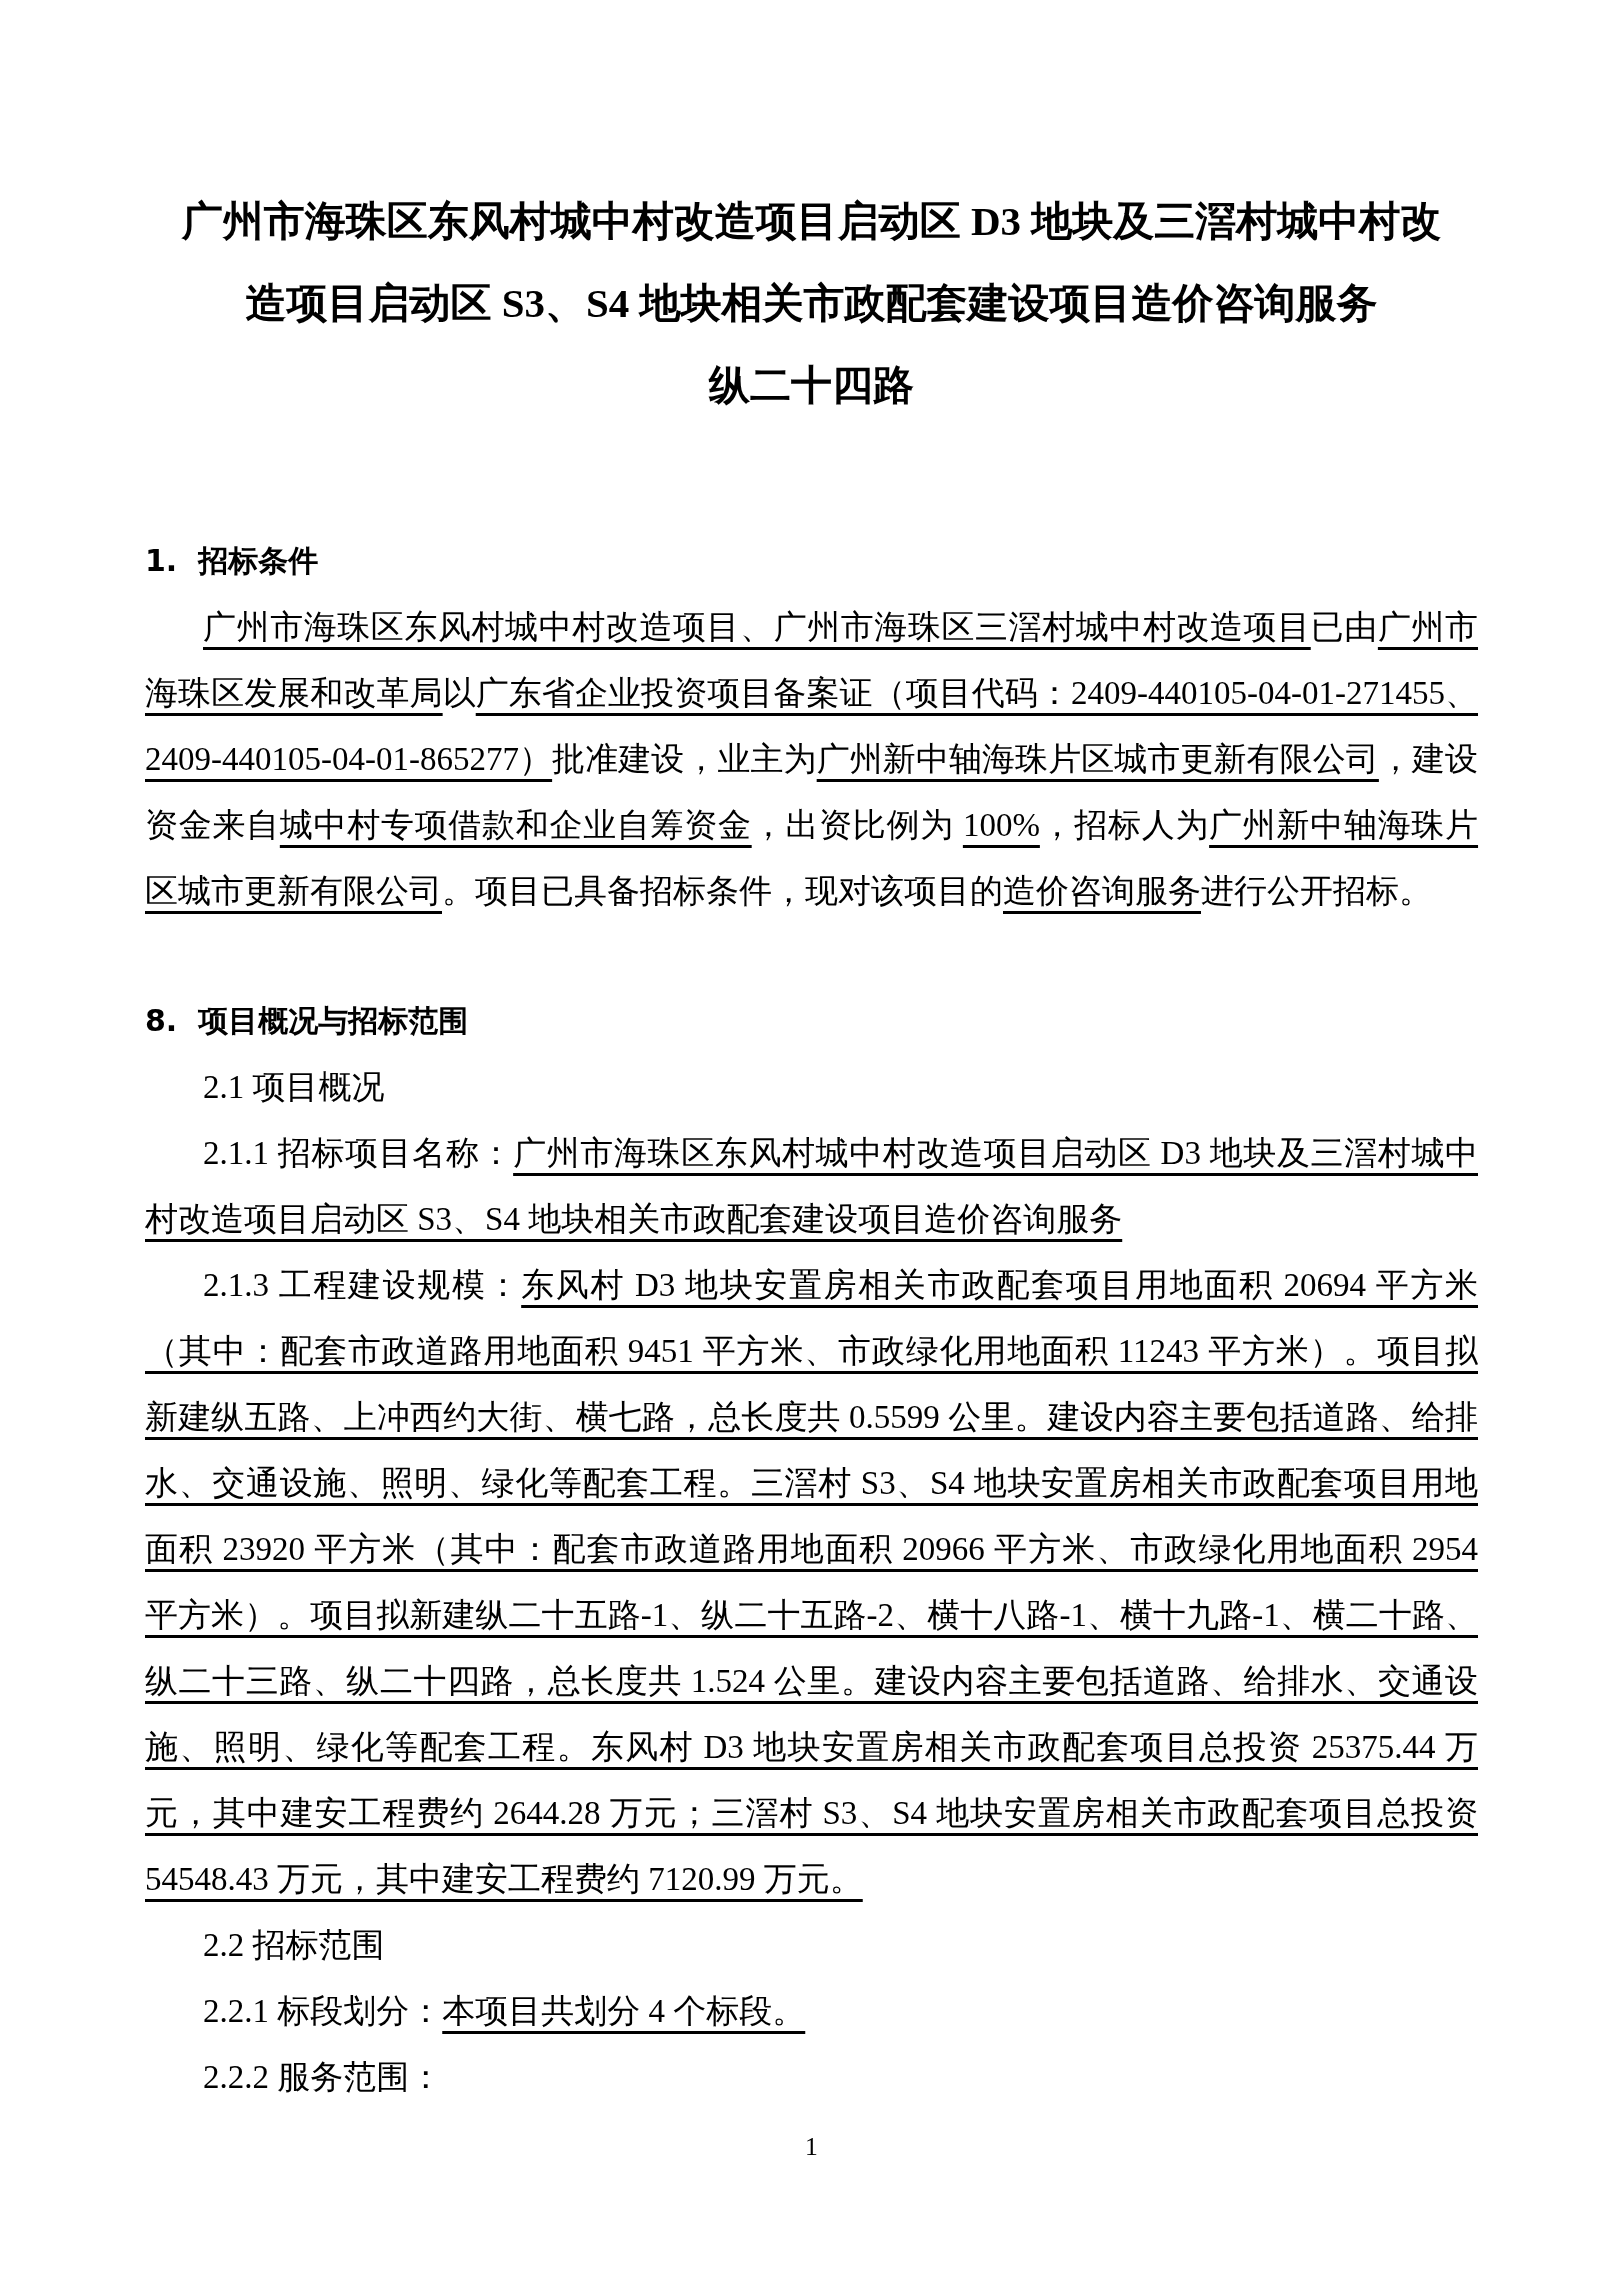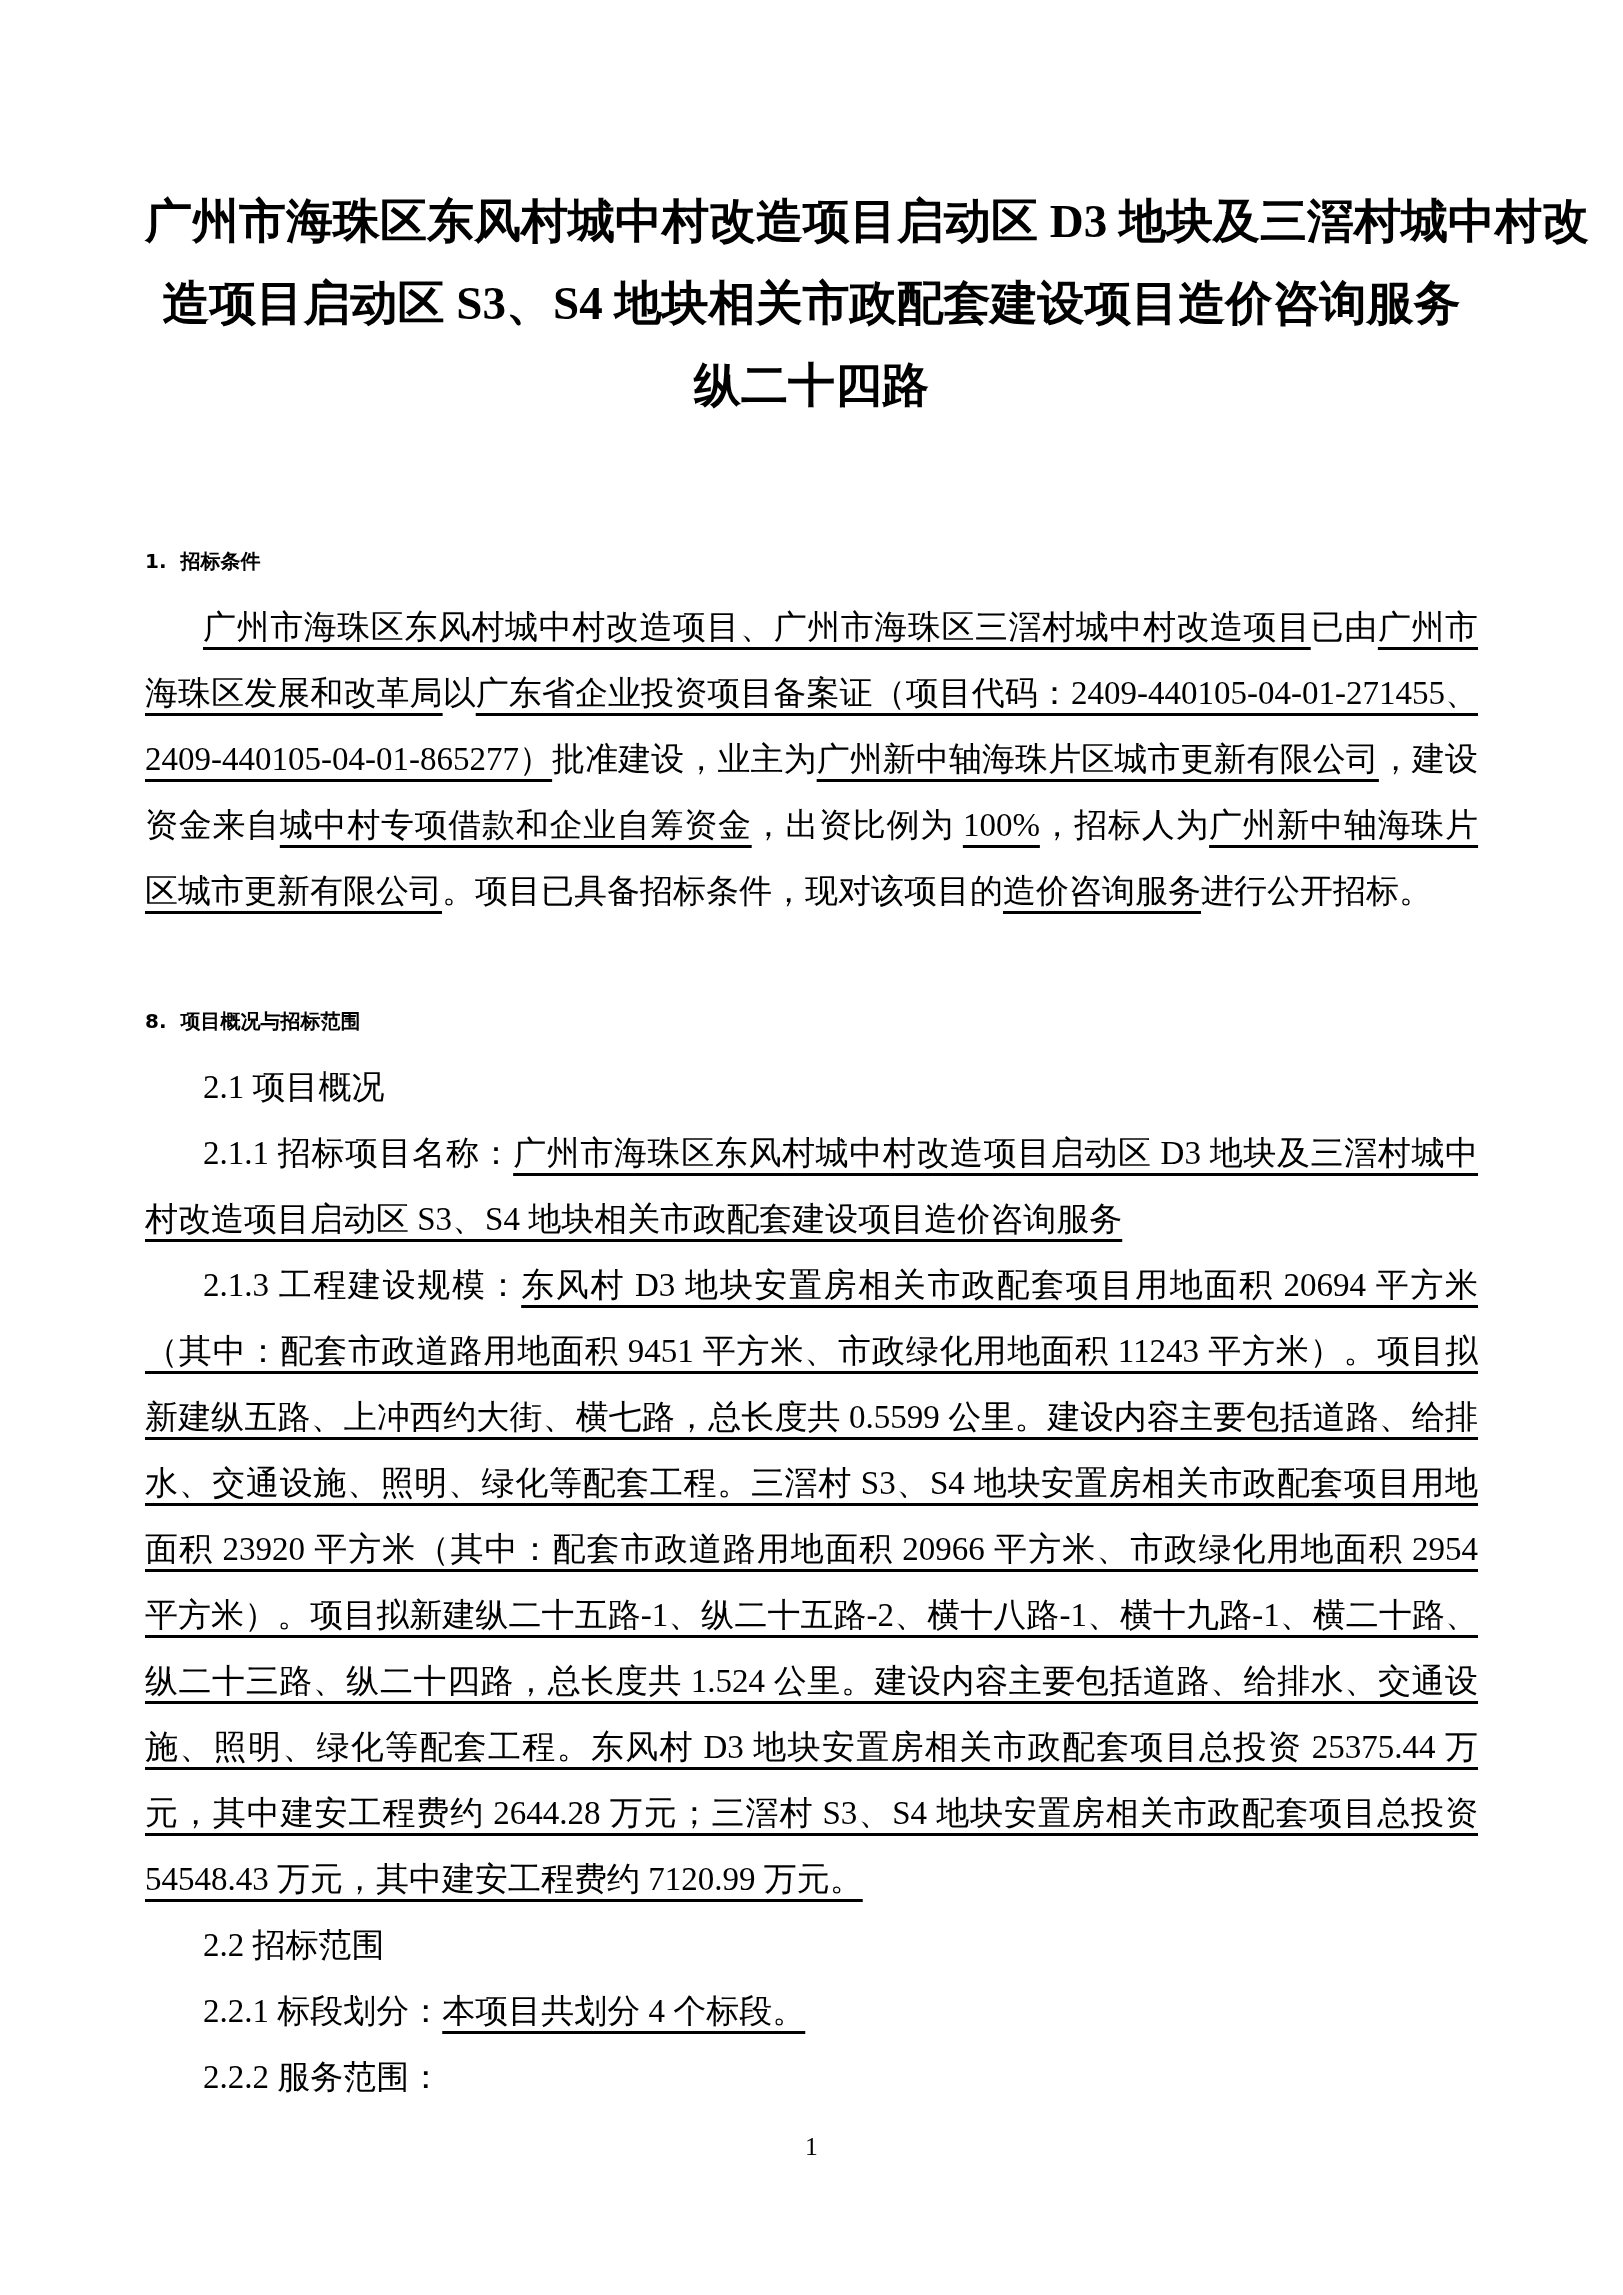--- a/index.html
+++ b/index.html
@@ -18,28 +18,28 @@
     padding: 180px 145px 0 145px;
     font-family: "Liberation Serif", "DejaVu Serif", serif;
   }
   .doc-title {
     margin: 0 0 0 0;
     text-align: center;
     font-weight: 700;
     font-family: "Liberation Serif", "DejaVu Serif", serif;
   }
   .title-line {
-    font-size: 47px;
+    font-size: 41px;
     line-height: 82px;
     white-space: nowrap;
   }
   .h2 {
     font-family: "DejaVu Sans", "Liberation Sans", sans-serif;
     font-weight: 700;
-    font-size: 20px;
+    font-size: 30px;
     line-height: 66px;
     margin: 64px 0 0 0;
     white-space: pre-wrap;
   }
   .h2.first {
     margin-top: 102px;
   }
   .para {
     margin: 0;
     font-size: 33px;

